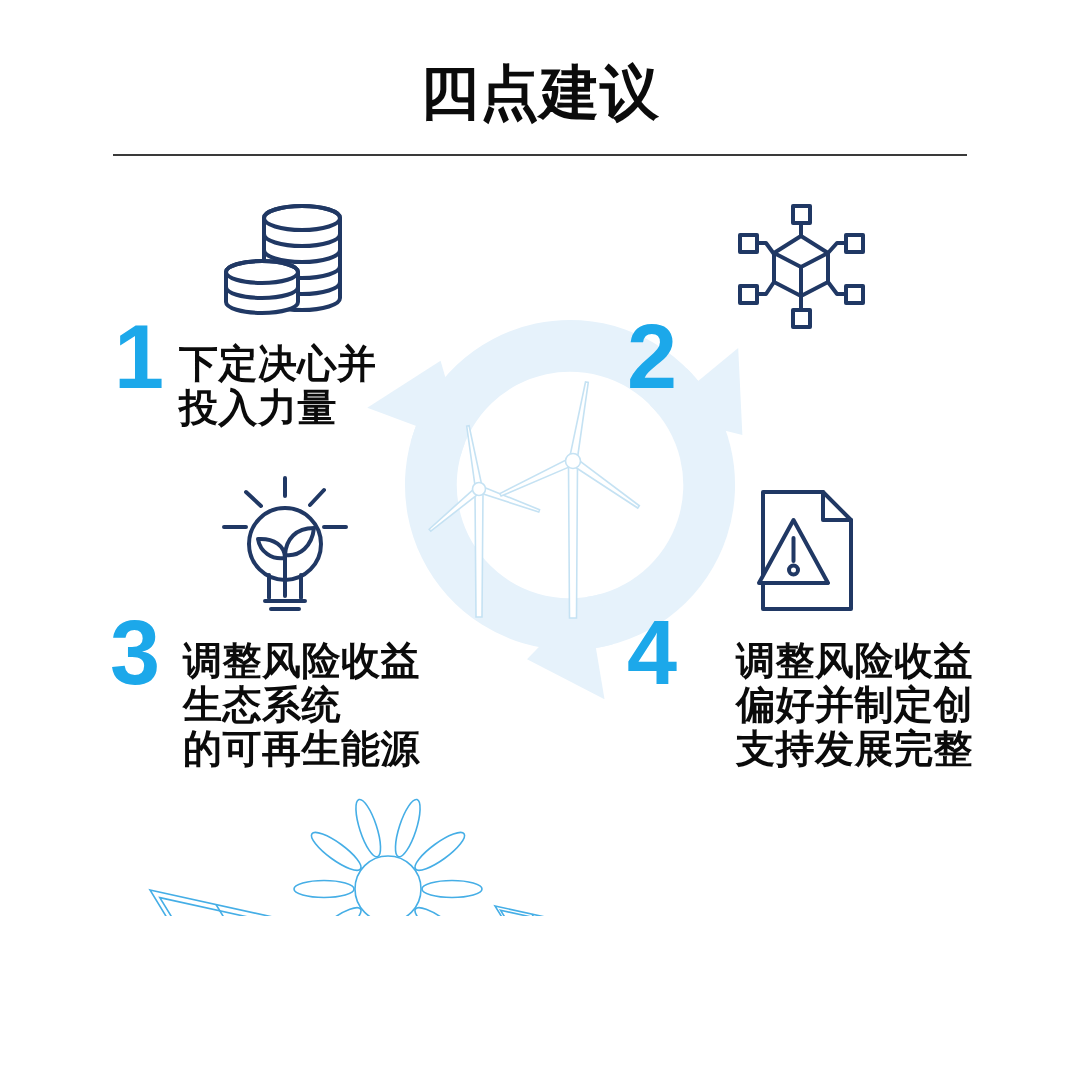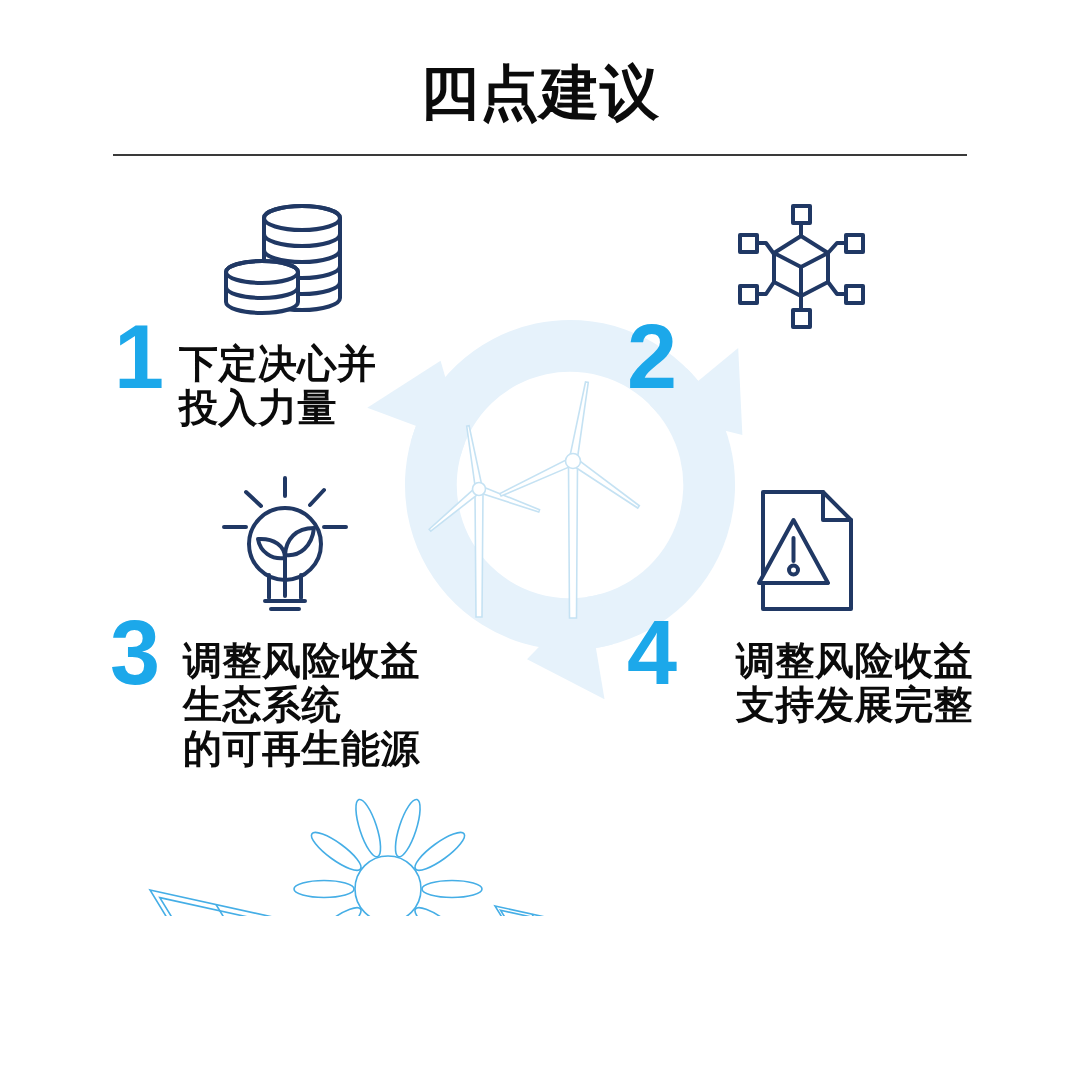--- a/index.html
+++ b/index.html
@@ -212,16 +212,17 @@
   </div>
   <div class="item-text txt2">
   </div>
   <div class="item-text txt3">
     <span>调整风险收益</span>
     <span>生态系统</span>
     <span>的可再生能源</span>
   </div>
   <div class="item-text txt4">
     <span>调整风险收益</span>
+    <span>偏好并制定创</span>
     <span>支持发展完整</span>
   </div>
 
 </div>
 
 </body></html>

